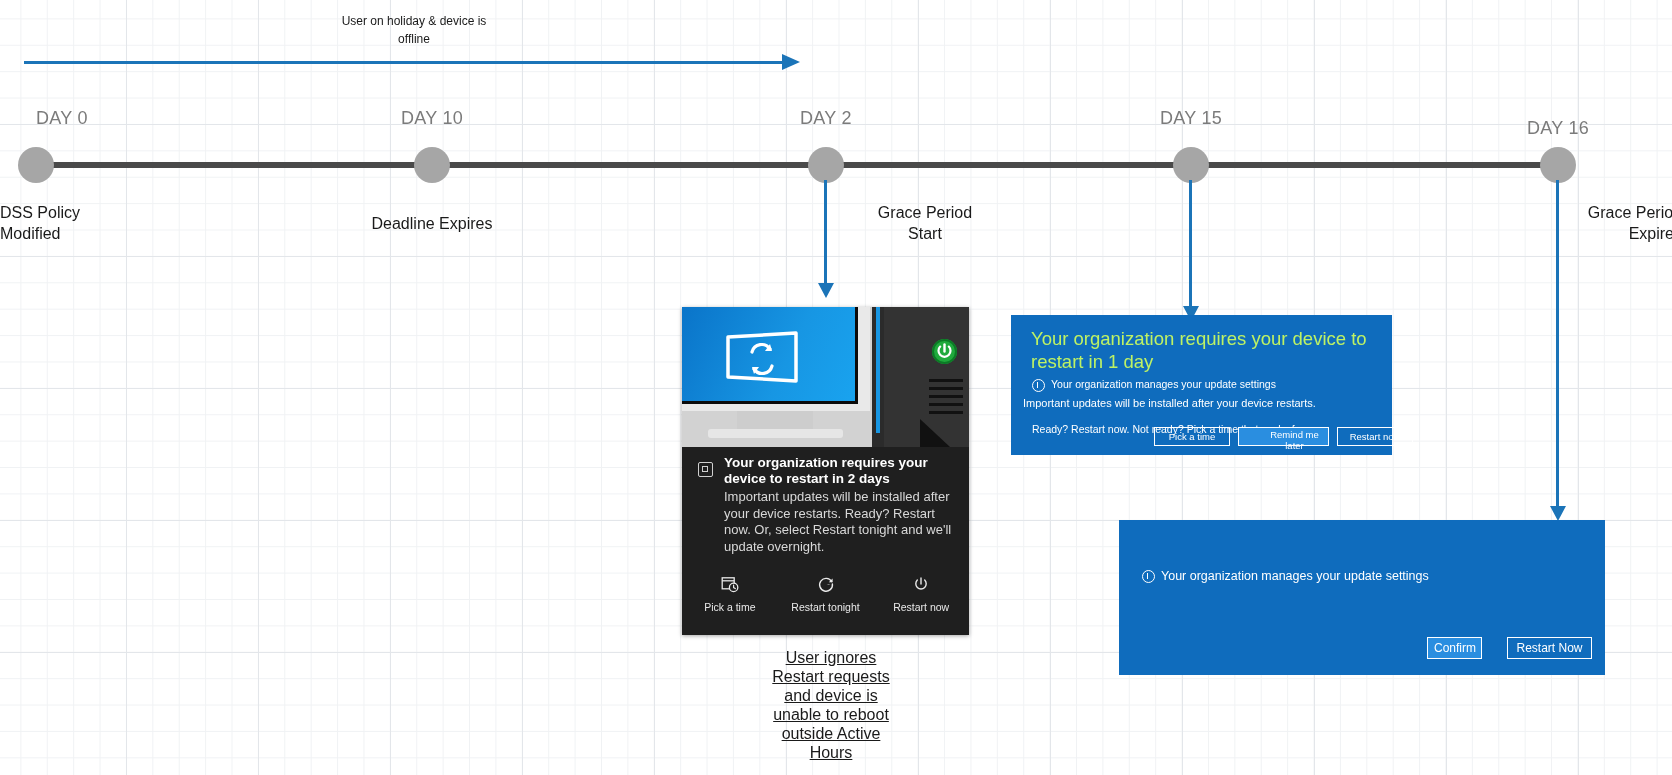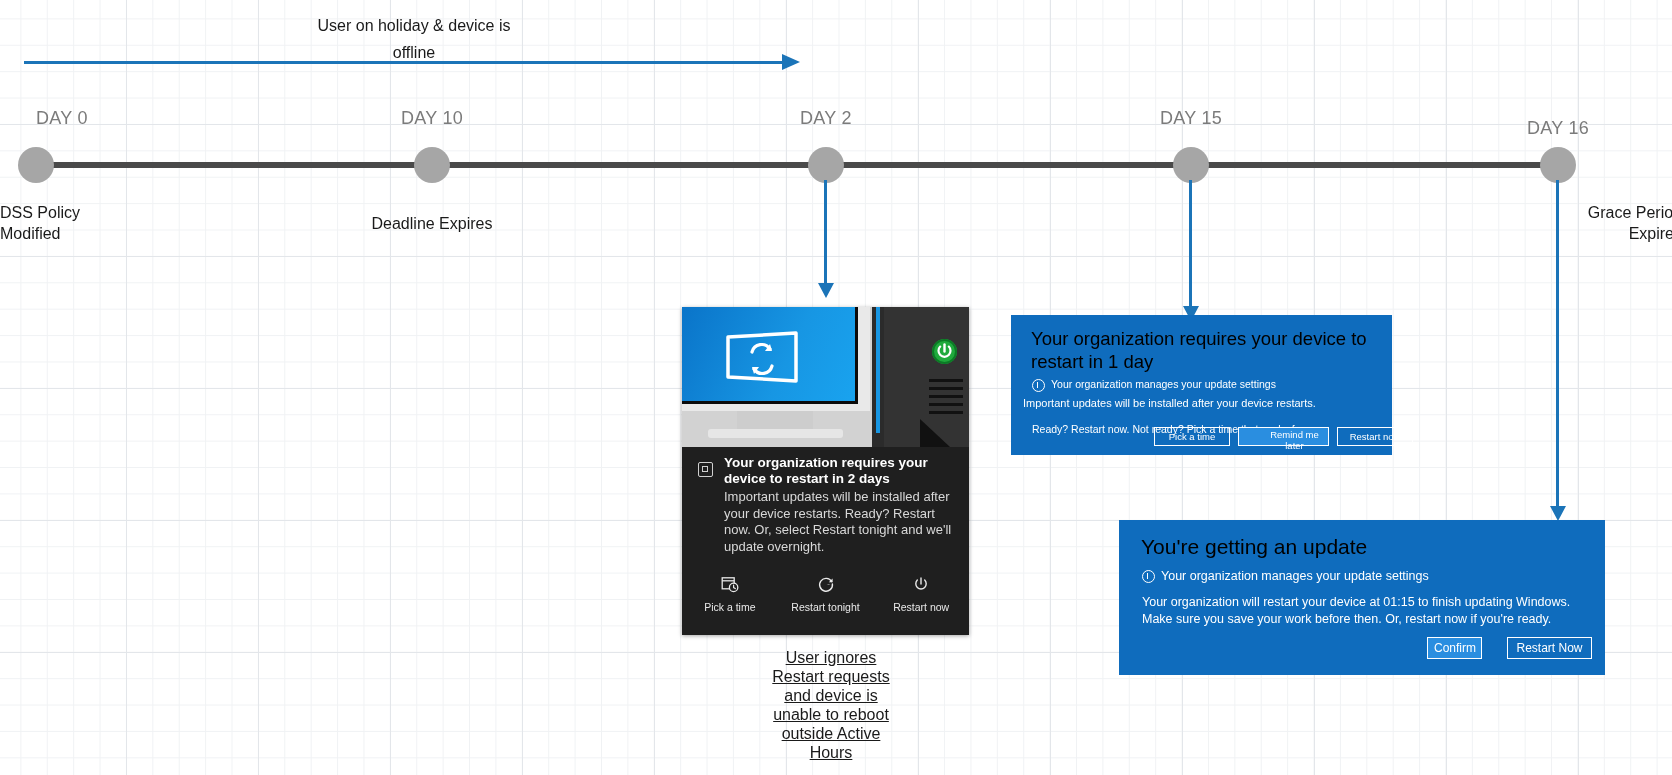--- a/index.html
+++ b/index.html
@@ -68,22 +68,22 @@
     width: 0; height: 0;
     border-left: 18px solid #1b74b8;
     border-top: 8px solid transparent;
     border-bottom: 8px solid transparent;
   }
   .holiday-text {
     position: absolute;
     left: 284px; top: 12px;
     width: 260px;
     text-align: center;
-    font-size: 16px;
-    line-height: 27px;
+    font-size: 12px;
+    line-height: 18px;
     color: #1a1a1a;
     white-space: pre-line;
   }
 
   
   .conn {
     position: absolute;
     width: 3px;
     background: #1b74b8;
   }
@@ -246,21 +246,21 @@
   }
 
   
   .blue-card {
     position: absolute;
     background: #0f6cbd;
     color: #ffffff;
   }
   .bc-title {
     position: absolute;
-    color: #000000;
+    color: #bef264;
   }
   .bc-sub {
     position: absolute;
     color: #ffffff;
     display: flex;
     align-items: flex-start;
   }
   .info-ic {
     display: inline-block;
     width: 11px; height: 11px;
@@ -321,20 +321,22 @@
   <div class="tl-node" style="left:36px; top:165px;"></div>
   <div class="tl-caption" style="left:0px; top:202px; width:120px; text-align:left;">DSS Policy
 Modified</div>
 
   <div class="tl-daylabel" style="left:432px; top:108px;">DAY 10</div>
   <div class="tl-node" style="left:432px; top:165px;"></div>
   <div class="tl-caption" style="left:332px; top:213px; width:200px;">Deadline Expires</div>
 
   <div class="tl-daylabel" style="left:826px; top:108px;">DAY 2</div>
   <div class="tl-node" style="left:826px; top:165px;"></div>
+  <div class="tl-caption" style="left:845px; top:202px; width:160px;">Grace Period
+Start</div>
   <div class="conn" style="left:824px; top:180px; height:105px;"></div>
   <div class="conn-head" style="left:826px; top:283px;"></div>
 
   <div class="tl-daylabel" style="left:1191px; top:108px;">DAY 15</div>
   <div class="tl-node" style="left:1191px; top:165px;"></div>
   <div class="conn" style="left:1189px; top:180px; height:128px;"></div>
   <div class="conn-head" style="left:1191px; top:306px;"></div>
 
   <div class="tl-daylabel" style="left:1558px; top:108px;margin-top:10px;">DAY 16</div>
   <div class="tl-node" style="left:1558px; top:165px;"></div>
@@ -432,23 +434,21 @@
       <span>Your organization manages your update settings</span>
     </div>
     <div class="bc-line bc-l1">Important updates will be installed after your device restarts.</div>
     <div class="bc-line bc-l2">Ready? Restart now. Not ready? Pick a time that works for you.</div>
     <button class="bc-btn" style="left:143px; top:112px; width:76px; height:19px; font-size:9.5px;">Pick a time</button>
     <button class="bc-btn filled" style="left:227px; top:112px; width:91px; height:19px; font-size:9.5px;padding-left:28px;">Remind me later</button>
     <button class="bc-btn" style="left:326px; top:112px; width:76px; height:19px; font-size:9.5px;">Restart now</button>
   </div>
 
   <div class="blue-card" id="card-day16">
-    <div class="bc-title">You're getting an update</div>
     <div class="bc-sub">
       <span class="info-ic"></span>
       <span>Your organization manages your update settings</span>
     </div>
-    <div class="bc-line bc-body">Your organization will restart your device at 01:15 to finish updating Windows. Make sure you save your work before then. Or, restart now if you're ready.</div>
     <button class="bc-btn filled" style="left:308px; top:117px; width:55px; height:22px; font-size:12px;">Confirm</button>
     <button class="bc-btn" style="left:388px; top:117px; width:85px; height:22px; font-size:12px;">Restart Now</button>
   </div>
 
 </div>
 
 </body></html>

